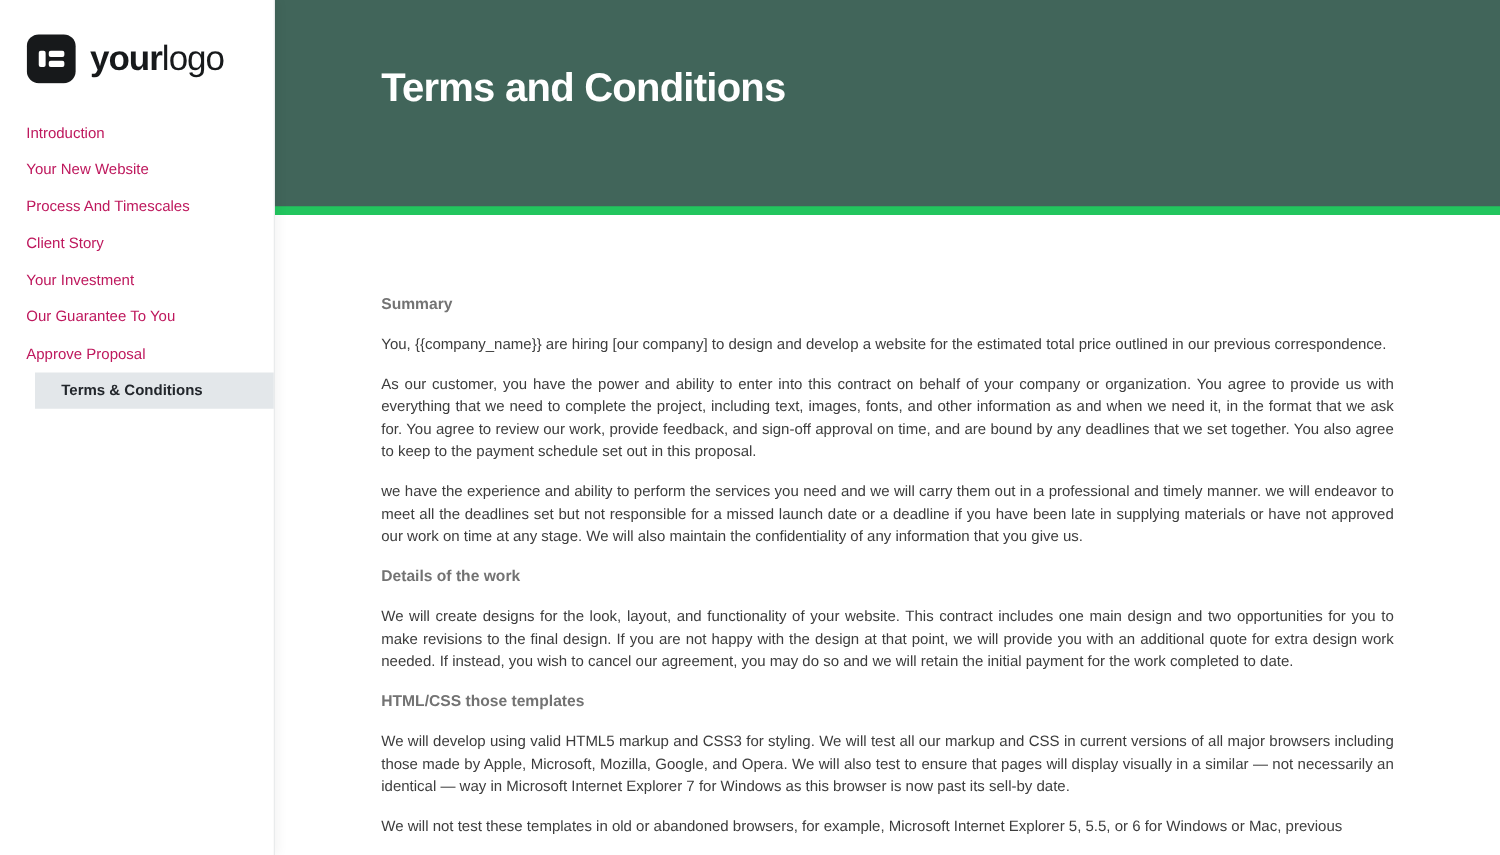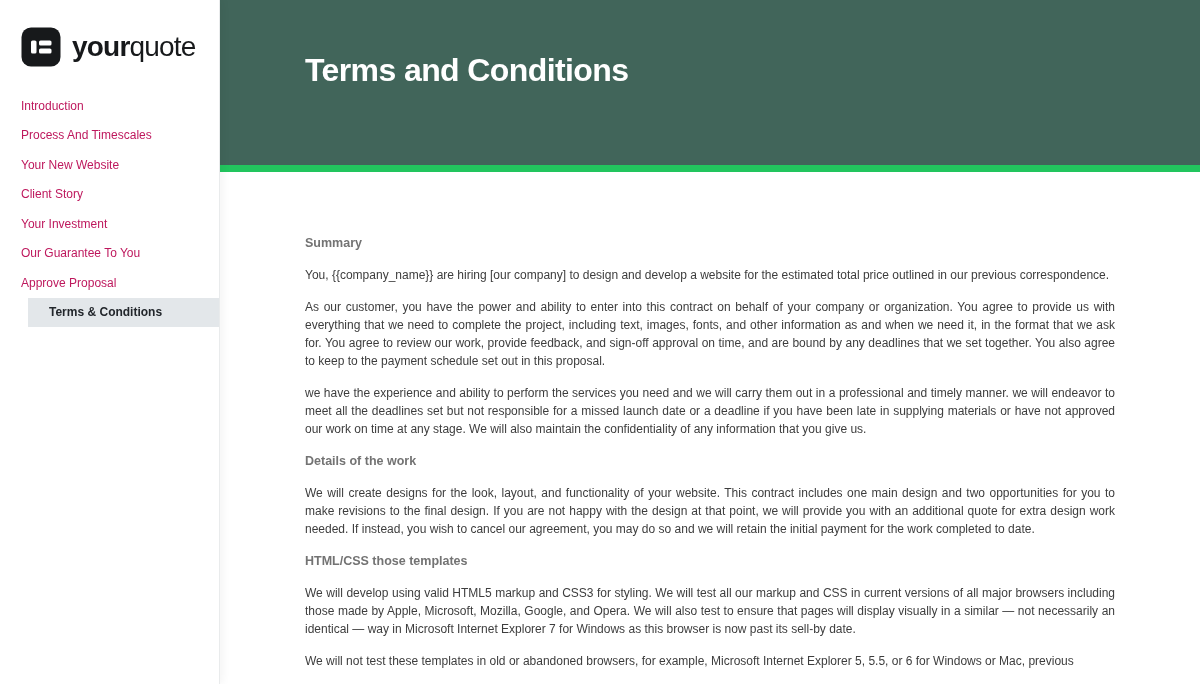--- a/index.html
+++ b/index.html
@@ -78,27 +78,27 @@
   <aside class="sidebar">
     <div class="logo">
       <span class="logo-icon">
         <svg width="40" height="40" viewBox="0 0 40 40" xmlns="http://www.w3.org/2000/svg">
           <rect x="0.5" y="0.5" width="39" height="39" rx="9.5" fill="#17191b"></rect>
           <rect x="10" y="13.5" width="5.5" height="13" rx="1.6" fill="#ffffff"></rect>
           <rect x="18" y="13.5" width="12.5" height="5" rx="1.6" fill="#ffffff"></rect>
           <rect x="18" y="21.5" width="12.5" height="5" rx="1.6" fill="#ffffff"></rect>
         </svg>
       </span>
-      <span class="logo-text"><b>your</b><span>quote</span></span>
+      <span class="logo-text"><b>your</b><span>logo</span></span>
     </div>
 
     <nav class="nav">
       <div class="nav-item">Introduction</div>
+      <div class="nav-item">Your New Website</div>
       <div class="nav-item">Process And Timescales</div>
-      <div class="nav-item">Your New Website</div>
       <div class="nav-item">Client Story</div>
       <div class="nav-item">Your Investment</div>
       <div class="nav-item">Our Guarantee To You</div>
       <div class="nav-item">Approve Proposal</div>
       <div class="nav-item active">Terms &amp; Conditions</div>
     </nav>
   </aside>
 
   <main class="main">
     <header class="banner">

